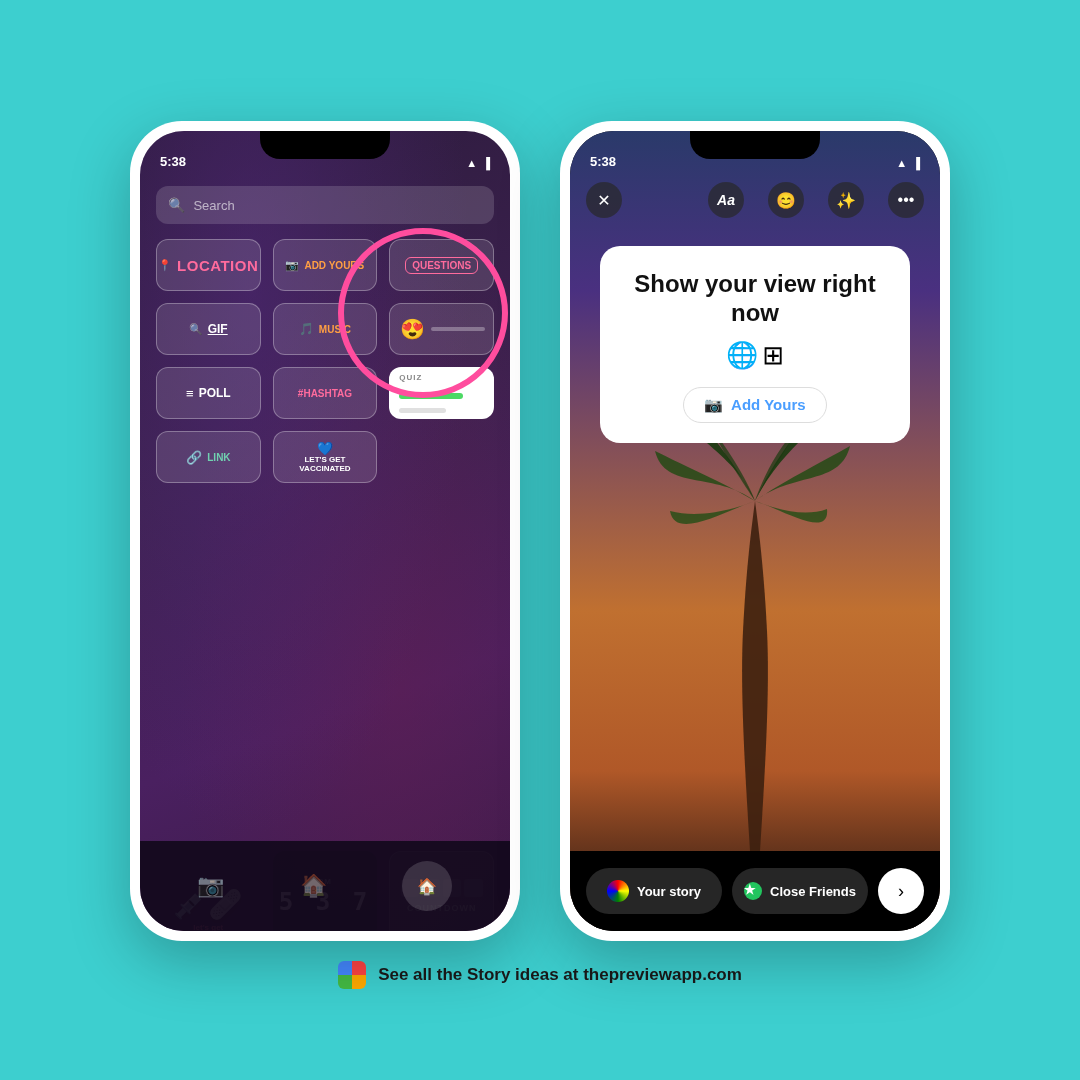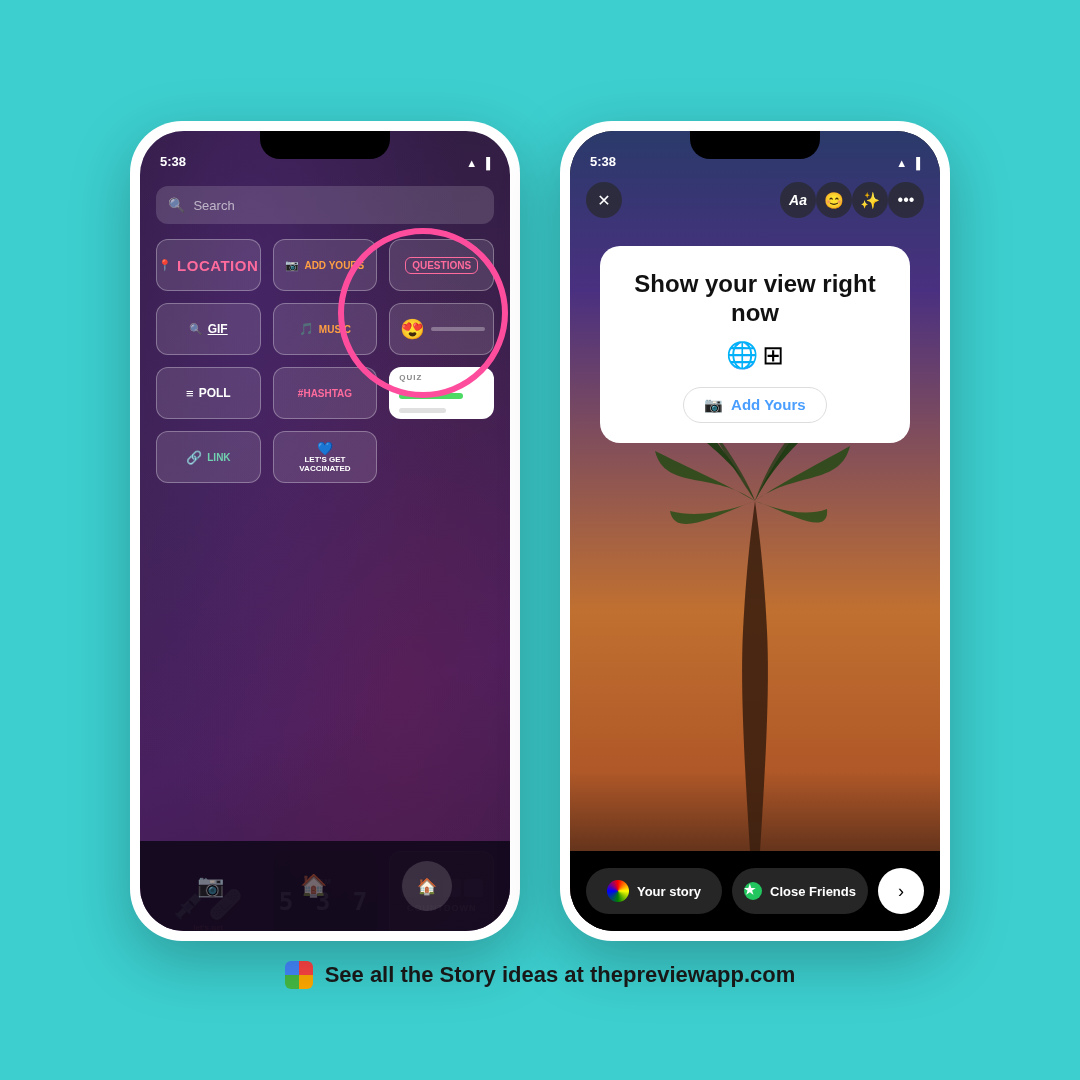--- a/index.html
+++ b/index.html
@@ -207,21 +207,21 @@
       background: rgba(40,40,40,0.7);
       border-radius: 50%;
       display: flex;
       align-items: center;
       justify-content: center;
       color: #fff;
       font-size: 16px;
     }
     .story-topbar-right {
       display: flex;
-      gap: 0;
+      gap: 24px;
     }
 
     
     .add-yours-card {
       position: absolute;
       top: 115px;
       left: 30px;
       right: 30px;
       background: #fff;
       border-radius: 20px;
@@ -311,21 +311,21 @@
       flex-shrink: 0;
     }
 
     
     .footer {
       margin-top: 20px;
       display: flex;
       align-items: center;
       gap: 12px;
       color: #1a1a1a;
-      font-size: 22px;
+      font-size: 17px;
       font-weight: 700;
     }
     .footer-logo {
       width: 28px;
       height: 28px;
       background: conic-gradient(#ff4444 0deg 90deg, #ffaa00 90deg 180deg, #44bb44 180deg 270deg, #4488ff 270deg 360deg);
       border-radius: 6px;
       flex-shrink: 0;
     }
   </style>

